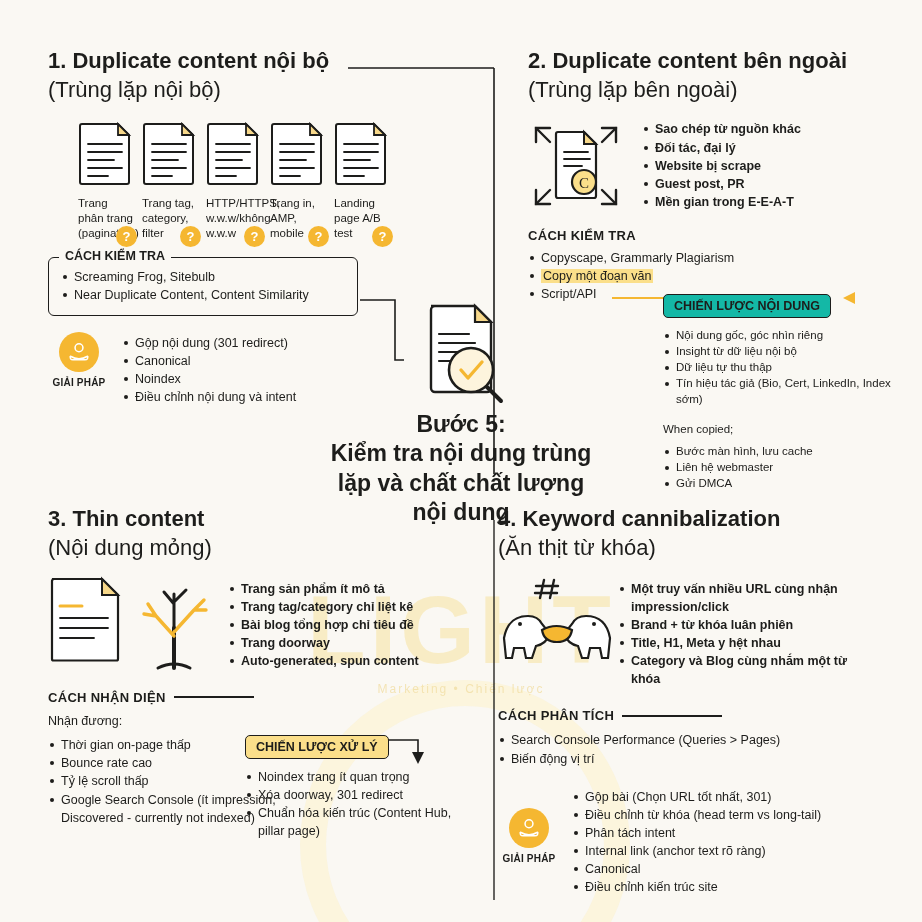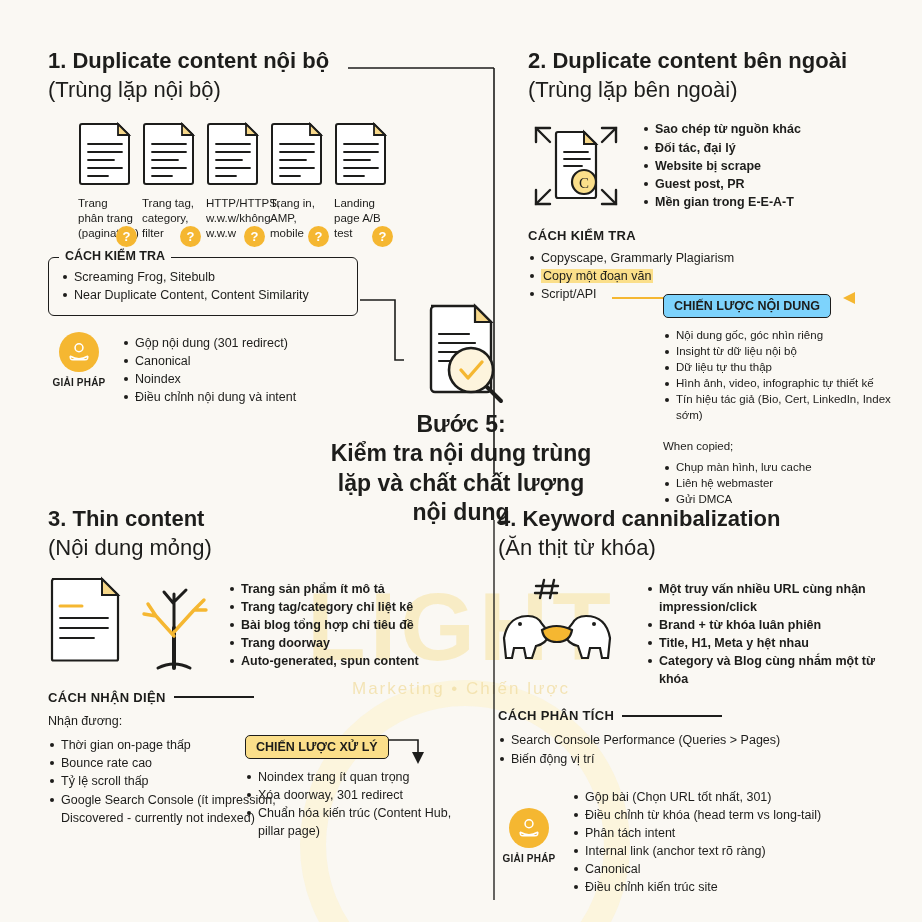--- a/index.html
+++ b/index.html
@@ -15,21 +15,21 @@
   
   .watermark {
     position:absolute; left:0; top:430px; width:922px; height:420px;
     display:flex; flex-direction:column; align-items:center; justify-content:center;
     pointer-events:none;
   }
   .wm-big {
     font-size: 96px; font-weight:700; letter-spacing:4px;
     color: #f7e3a1; opacity:.55; line-height:.95; text-align:center;
   }
-  .wm-sub { font-size:17px; color:#f2dfa6; opacity:.8; letter-spacing:2px; margin-top:6px;}
+  .wm-sub { font-size:12px; color:#f2dfa6; opacity:.8; letter-spacing:2px; margin-top:6px;}
   .wm-circle{
     position:absolute; left:300px; top:250px; width:330px; height:330px;
     border-radius:50%; border:26px solid #fdf1c7; opacity:.5;
   }
   .stage { position:absolute; inset:0; }
 
   
   .h-title { font-size:22px; font-weight:700; line-height:1.15; }
   .h-sub { font-size:22px; font-weight:400; line-height:1.2; }
   .section-label{
@@ -85,39 +85,39 @@
   .q2-ic-row{ display:flex; gap:18px; align-items:center; margin-top:16px;}
   .copy-ic{ width:96px; height:92px; position:relative;}
   .q2-check{
     margin-top:16px; width:330px; position:relative;
   }
   .hl{ background:#fbdf8a; padding:0 2px; }
   .strategy-box{
     position:absolute; left:135px; top:246px; width:255px;
   }
   .strategy-tag{
-    background:#7dd3fc; border:1.5px solid #1d1d1b; border-radius:5px;
+    background:#14b8a6; border:1.5px solid #1d1d1b; border-radius:5px;
     font-size:12.5px; font-weight:700; padding:4px 10px; display:inline-block;
     position:relative;
   }
 
   
   .q3{ position:absolute; left:48px; top:506px; width:440px; }
   .q3-row{ display:flex; gap:14px; margin-top:14px; align-items:flex-start;}
   .tree-ic{ width:78px; height:96px; }
   .doc-lines-ic{ width:74px; height:86px; }
   .q3-strategy{ position:absolute; left:245px; top:735px; width:220px;}
   .strategy-tag2{
     background:#fbdf8a; border:1.5px solid #1d1d1b; border-radius:5px;
     font-size:12.5px; font-weight:700; padding:4px 10px; display:inline-block;
   }
 
   
   .q4{ position:absolute; left:498px; top:506px; width:420px;}
-  .q4-row{ display:flex; gap:30px; margin-top:14px;}
+  .q4-row{ display:flex; gap:2px; margin-top:14px;}
   .boar-ic{ width:118px; height:92px; }
 
   .sep-line{ height:1.6px; background:#1d1d1b; flex:1; }
   .title-line{ display:flex; align-items:center; gap:8px;}
 </style>
 </head>
 <body>
 
 <div class="watermark">
   <div class="wm-circle"></div>
@@ -345,26 +345,25 @@
         <li>Script/API</li>
       </ul>
     </div>
 
     <div class="strategy-box">
       <div class="strategy-tag">CHIẾN LƯỢC NỘI DUNG</div>
       <ul style="margin-top:9px">
         <li class="small">Nội dung gốc, góc nhìn riêng</li>
         <li class="small">Insight từ dữ liệu nội bộ</li>
         <li class="small">Dữ liệu tự thu thập</li>
-        <li class="small">Hình ảnh, video, infographic tự thiết kế</li>
         <li class="small">Tín hiệu tác giả (Bio, Cert, LinkedIn, Index sớm)</li>
       </ul>
       <div class="small" style="margin-top:14px">When copied;</div>
       <ul style="margin-top:5px">
-        <li class="small">Chụp màn hình, lưu cache</li>
+        <li class="small">Bước màn hình, lưu cache</li>
         <li class="small">Liên hệ webmaster</li>
         <li class="small">Gửi DMCA</li>
       </ul>
     </div>
   </div>
 
   <div class="q3">
     <div class="h-title">3. Thin content</div>
     <div class="h-sub" style="margin-top:4px">(Nội dung mỏng)</div>
 

